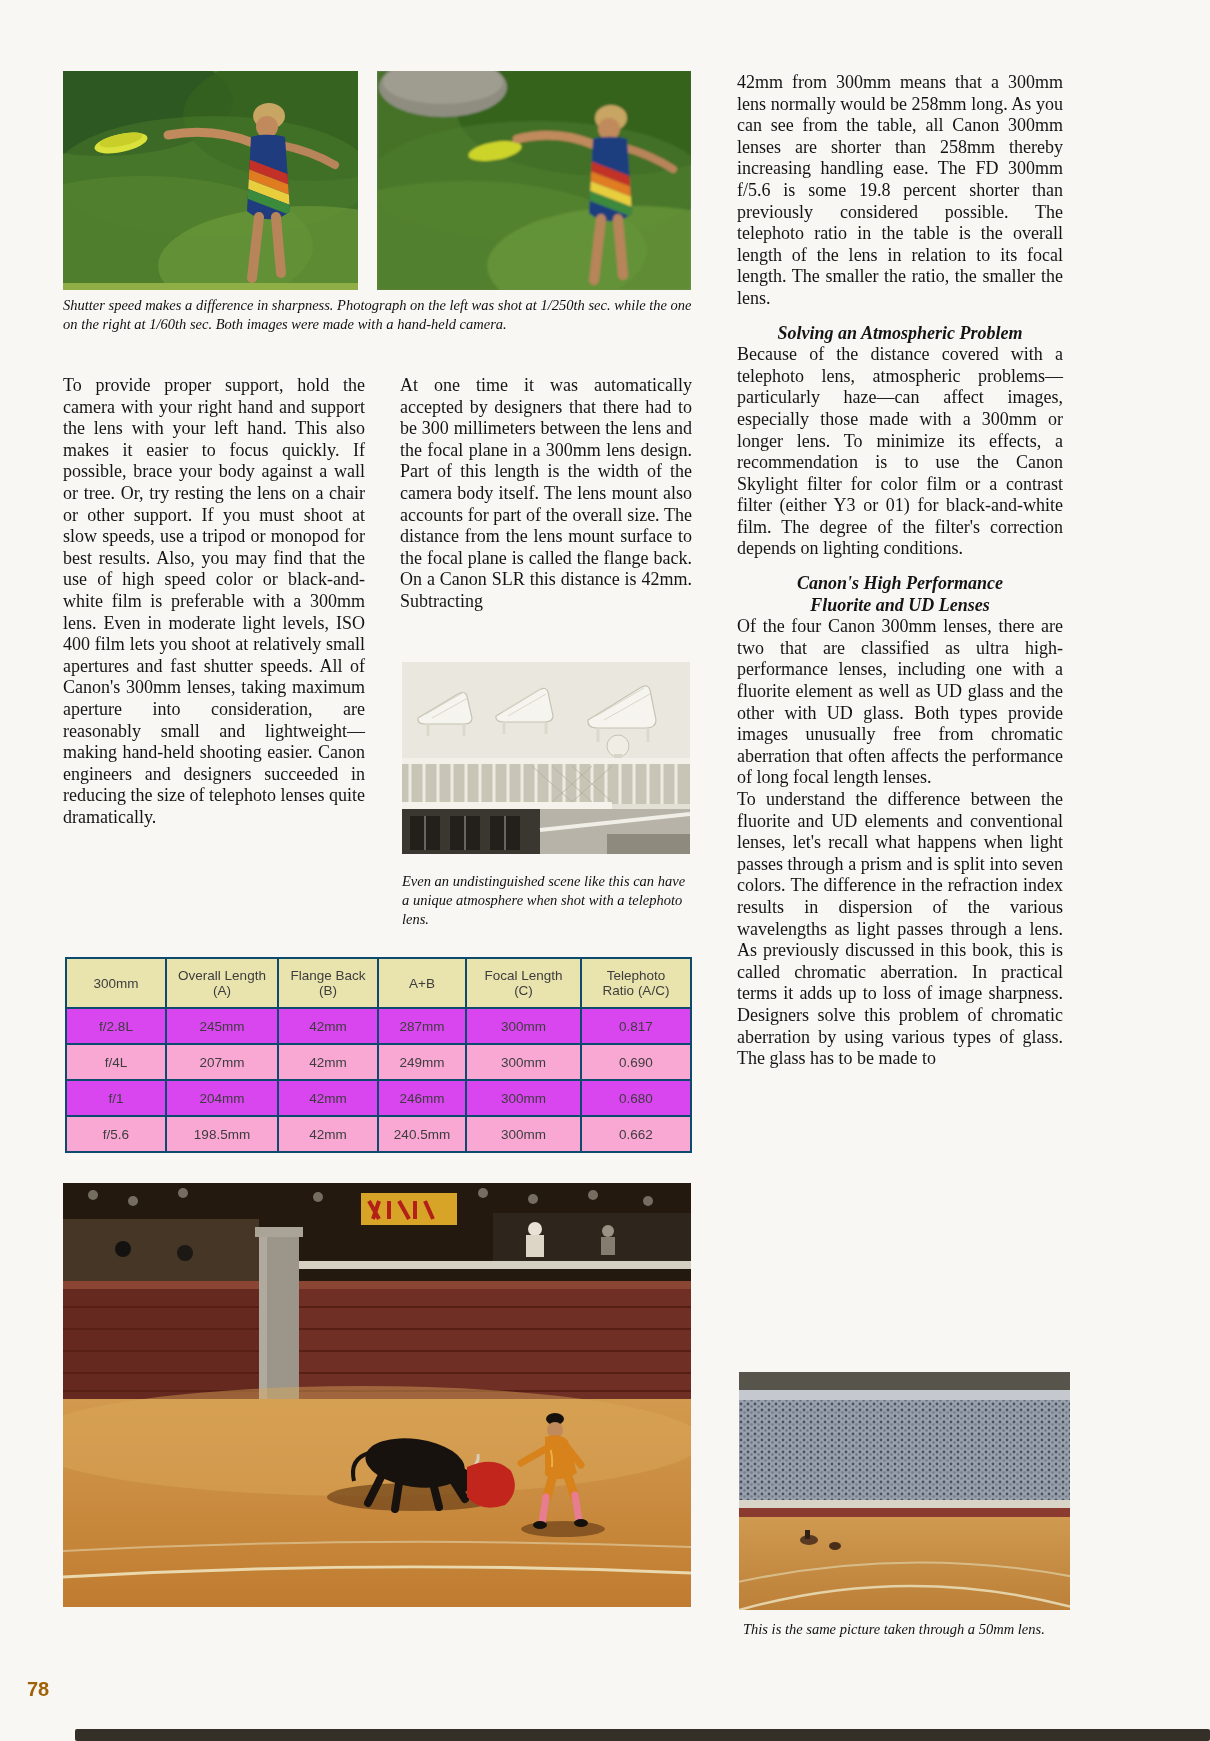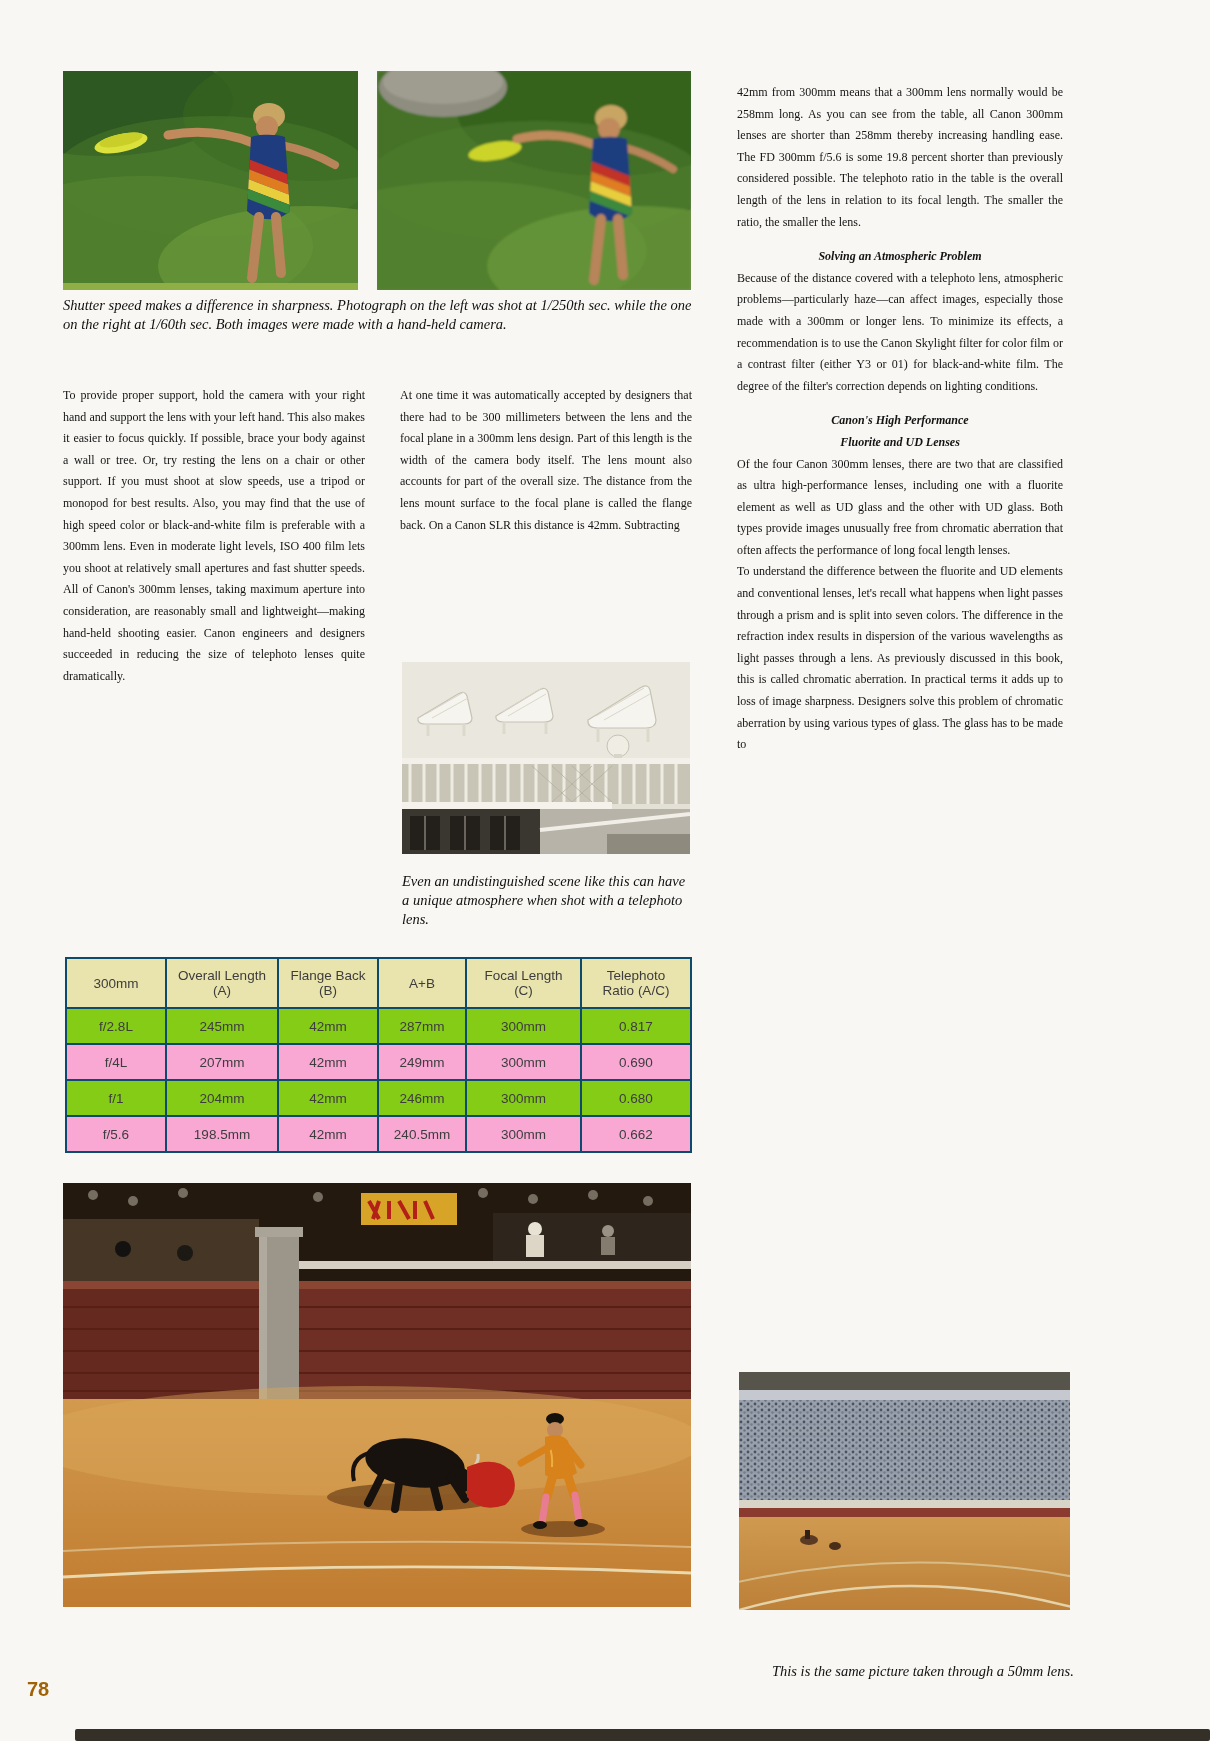--- a/index.html
+++ b/index.html
@@ -1,32 +1,32 @@
 <!DOCTYPE html>
 <html><head>
 <meta charset="utf-8">
 <style>
   html,body{margin:0;padding:0;background:#e9e8e4;}
   .page{position:relative;width:1210px;height:1741px;background:#f8f7f3;
         font-family:"Liberation Serif",serif;color:#141414;overflow:hidden;margin:0 auto;}
   .photo{position:absolute;overflow:hidden;background:#888;}
   .photo svg{display:block;width:100%;height:100%;}
   .caption{position:absolute;font-style:italic;font-size:14.5px;line-height:19px;color:#101010;font-family:Liberation Serif, serif;}
-  .coltext{position:absolute;font-size:12px;line-height:21.6px;text-align:justify;margin-top:10px;}
+  .coltext{position:absolute;font-size:18px;line-height:21.6px;text-align:justify;}
   .coltext p{margin:0;}
   .coltext p.sp{margin-bottom:13px;}
   .headline{font-weight:bold;white-space:pre-line;margin:0 0 2px 0;text-align:center;font-style:italic;}
   table.lens-table{position:absolute;left:65px;top:957px;width:625px;border-collapse:collapse;
         table-layout:fixed;font-family:"Liberation Sans",sans-serif;font-size:13.5px;color:#3d3d3d;
         border:2px solid #1c1c1c;}
   table.lens-table th,table.lens-table td{border:2px solid #0c4a6e;text-align:center;vertical-align:middle;
         white-space:pre-line;font-weight:normal;padding:0;}
   table.lens-table thead th{background:#e9e3ae;height:48px;}
   table.lens-table td{height:34px;}
-  tr.row-blue td{background:#84cc16;}
+  tr.row-blue td{background:#d946ef;}
   tr.row-pink td{background:#f9a8d4;}
   .pagenum{position:absolute;left:27px;top:1678px;font-family:"Liberation Sans",sans-serif;
         font-weight:bold;font-size:20px;color:#a16207;}
   .edge-strip{position:absolute;left:75px;top:1729px;width:1135px;height:12px;background:#343028;border-radius:2px;}
 </style>
 </head>
 <body>
 
 <div class="page">
 
@@ -312,19 +312,19 @@
       </linearGradient>
       <rect y="145" width="331" height="93" fill="url(#sg)"></rect>
       <path d="M-10,212 Q165,172 341,206" stroke="#dcc898" stroke-width="2" fill="none" opacity="0.8"></path>
       <path d="M-20,244 Q165,186 351,240" stroke="#e4d2a8" stroke-width="2.5" fill="none"></path>
       <ellipse cx="70" cy="168" rx="9" ry="5" fill="#5a3a22"></ellipse>
       <rect x="66" y="158" width="5" height="9" fill="#302018"></rect>
       <ellipse cx="96" cy="174" rx="6" ry="4" fill="#4a2e1a"></ellipse>
     </svg>
   </div>
 
-  <div class="caption" style="left:772px;top:1620px;width:331px;margin-top:42px;">This is the same picture taken through a 50mm lens.</div>
+  <div class="caption" style="left:743px;top:1620px;width:331px;">This is the same picture taken through a 50mm lens.</div>
 
   <div class="pagenum">78</div>
 
   <div class="edge-strip"></div>
 
 </div>
 
 </body></html>

